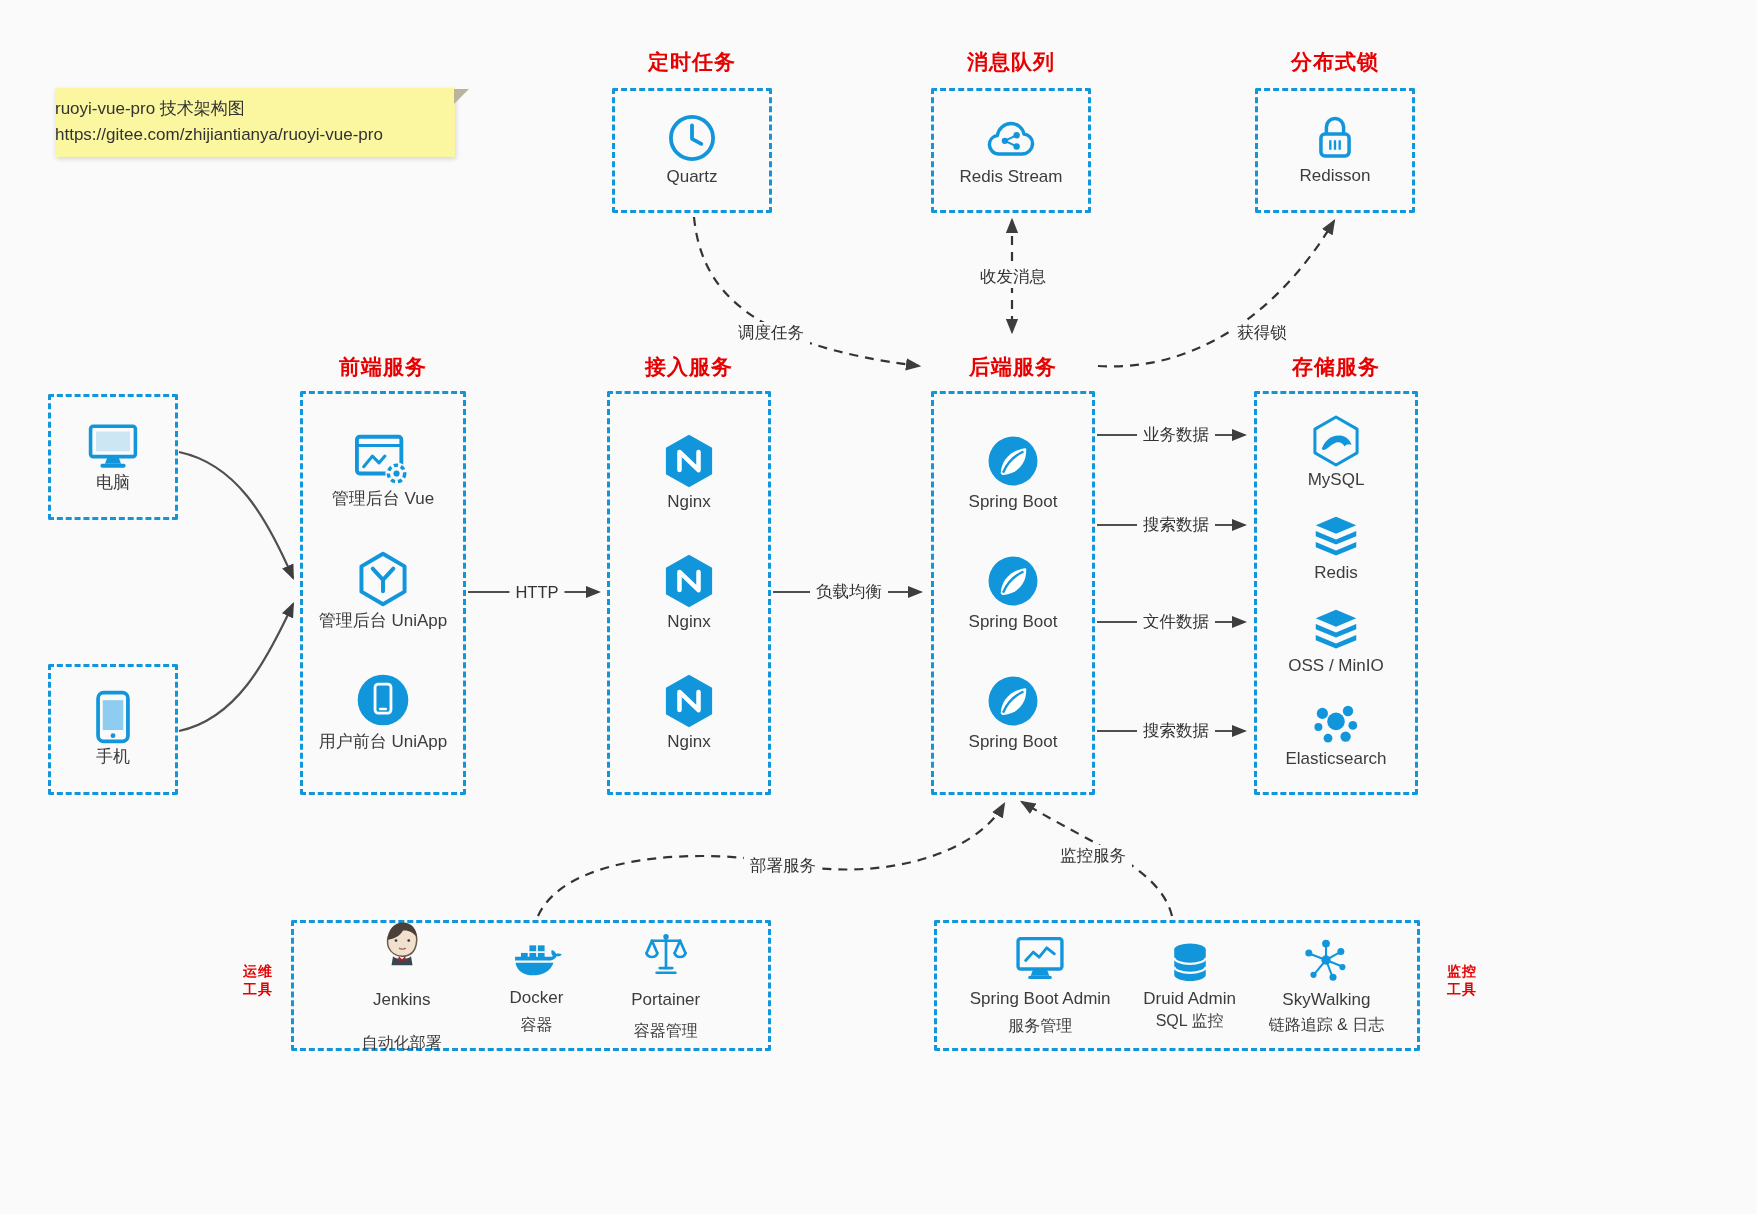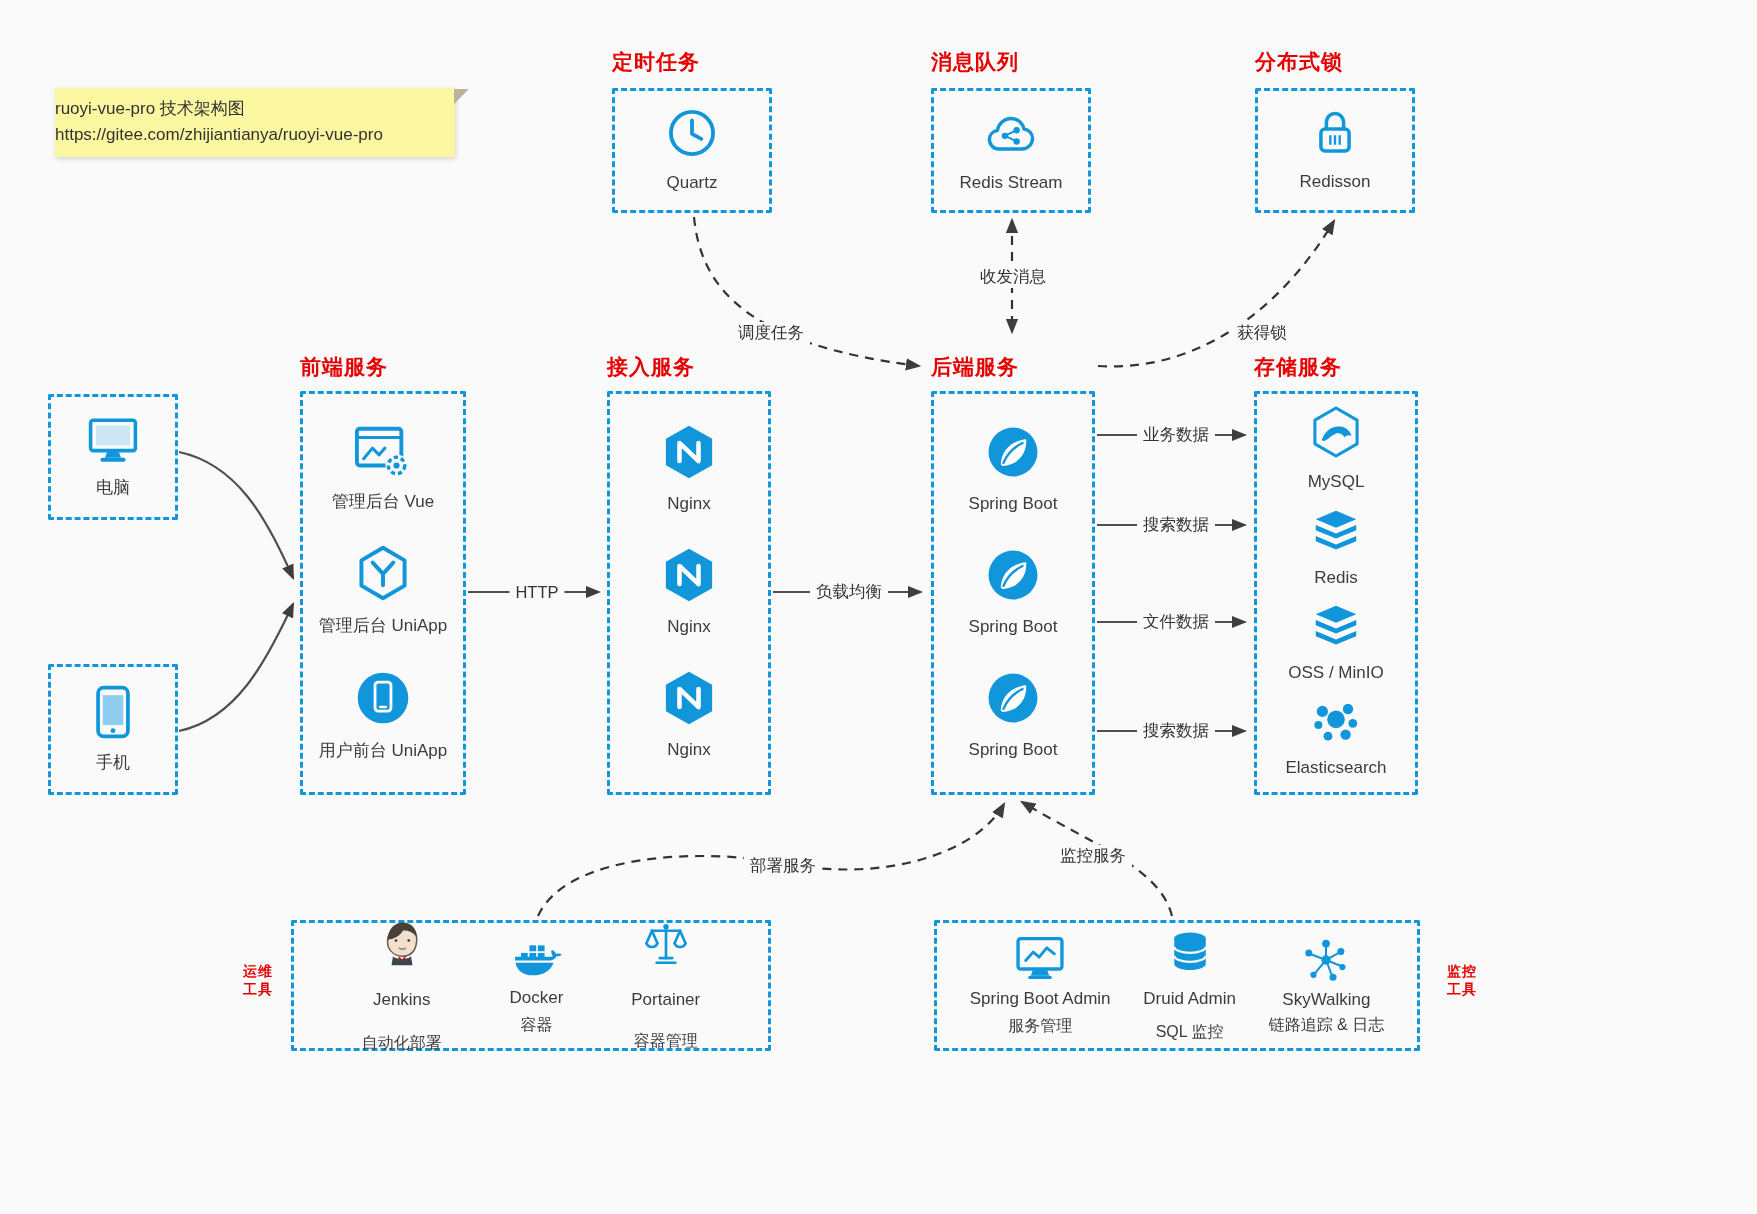--- a/index.html
+++ b/index.html
@@ -3,26 +3,26 @@
 <meta charset="utf-8">
 <style>
   * { margin:0; padding:0; box-sizing:border-box; }
   html,body { background:#ffffff; font-family:"Liberation Sans","DejaVu Sans",sans-serif; }
   .canvas { position:relative; width:1757px; height:1214px; background:#fafafa; overflow:hidden;
             --accent:#1296db; --red:#e60000; }
   svg.edges { position:absolute; left:0; top:0; z-index:1; pointer-events:none; }
   .dbox { position:absolute; border:3px dashed var(--accent); border-radius:2px;
           display:flex; flex-direction:column; justify-content:space-evenly; align-items:center; z-index:2; }
   .hbox { flex-direction:row; }
-  .gtitle { position:absolute; color:var(--red); font-weight:bold; font-size:21px; text-align:left;
+  .gtitle { position:absolute; color:var(--red); font-weight:bold; font-size:21px; text-align:center;
             letter-spacing:1px; z-index:2; }
   .side-title { position:absolute; color:var(--red); font-weight:bold; font-size:14px; text-align:center;
                 line-height:1.3; letter-spacing:1px; z-index:2; }
   .side-title span { display:block; }
-  .node { display:flex; flex-direction:column; align-items:center; gap:11px; }
+  .node { display:flex; flex-direction:column; align-items:center; gap:0; }
   .nlabel { font-size:17px; color:#3c3c3c; white-space:nowrap; text-align:center; line-height:1.45; }
   .nsub { font-size:16px; color:#3c3c3c; white-space:nowrap; text-align:center; }
   .ic { display:flex; align-items:center; justify-content:center; }
   .edge-label { position:absolute; transform:translate(-50%,-50%); background:#fafafa; padding:0 6px;
                 font-size:16.5px; color:#333; white-space:nowrap; z-index:3; }
   .note { position:absolute; left:55px; top:88px; width:400px; background:#fbf6a0; padding:8px 0;
           font-size:17px; color:#333; line-height:1.55; box-shadow:1px 2px 5px rgba(0,0,0,0.15); z-index:2; }
   .note::after { content:""; position:absolute; right:-14px; top:1px; width:0; height:0;
                  border-top:15px solid #b9b49b; border-right:15px solid transparent; }
 </style>
@@ -315,21 +315,21 @@
             <rect x="23" y="11" width="8" height="7"></rect>
               <rect x="33" y="11" width="8" height="7"></rect>
             <path d="M6 29 H47 C50.7 29 53.8 27 55.2 24 C57.8 24.3 60 23.5 61.5 21.8 C59.2 20.4 56.7 20.3 54.6 21.2 C53.8 18.7 51.9 17 49.4 16.5 C48.6 19 49 21.6 50.6 23.4 L50.2 24.4 H6 Z"></path>
             <path d="M6.5 31.5 C8 41 16 46.5 27 46.5 C39.5 46.5 48.5 41 51.5 31.5 Z"></path>
           </g>
         </svg>
       </span>
       <span class="nlabel">Docker</span>
       <span class="nsub">容器</span>
     </div>
-    <div class="node" style="gap:19px">
+    <div class="node" style="gap:9px">
       <span class="ic">
         <svg width="52" height="50" viewBox="0 0 64 64">
           <g stroke="#1296db" stroke-width="3.4" fill="none" stroke-linecap="round">
             <path d="M32 10 V50"></path>
               <path d="M14 15 H50"></path>
             <path d="M14 15 L7 31 M14 15 L21 31"></path>
               <path d="M7 31 a7.5 7.5 0 0 0 14 0"></path>
             <path d="M50 15 L43 31 M50 15 L57 31"></path>
               <path d="M43 31 a7.5 7.5 0 0 0 14 0"></path>
             <path d="M20 56 H44"></path>

